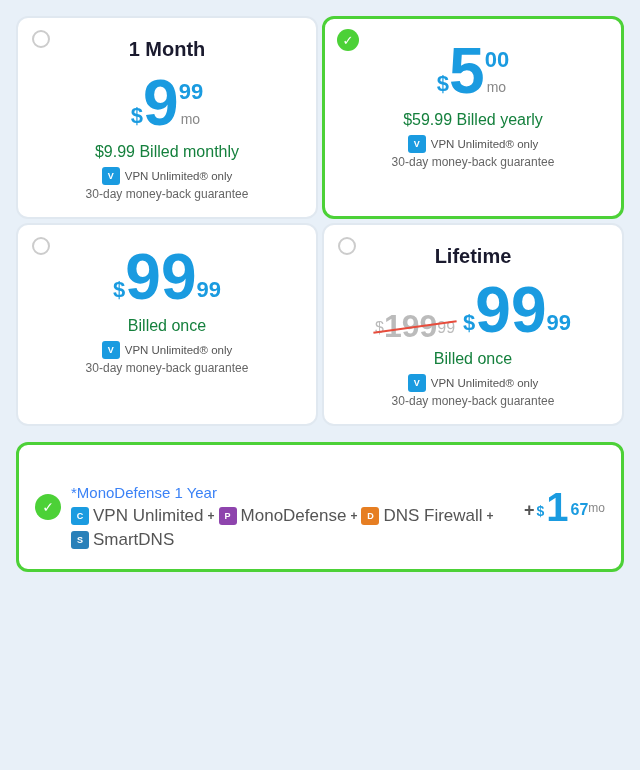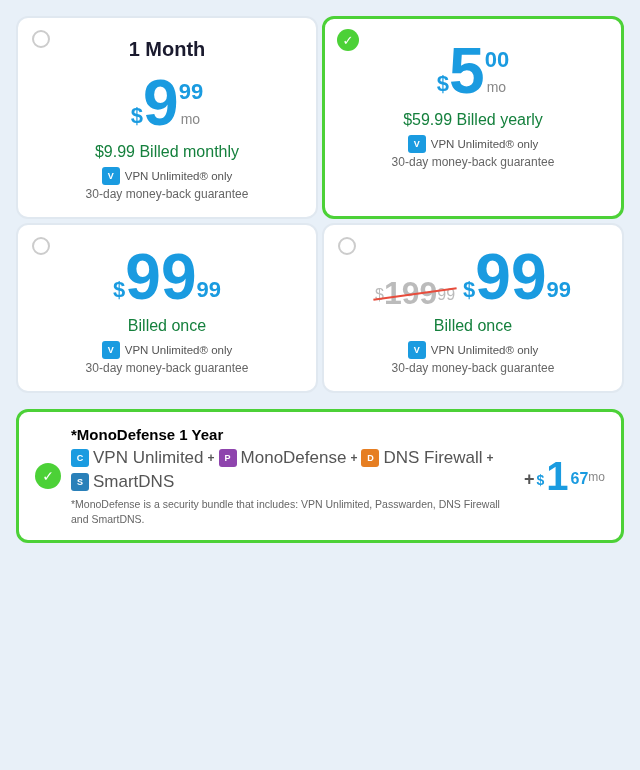--- a/index.html
+++ b/index.html
@@ -203,23 +203,24 @@
       font-size: 14px;
       flex-shrink: 0;
     }
 
     .bundle-content {
       flex: 1;
     }
 
     .bundle-title {
       font-size: 15px;
-      font-weight: 700;
-      color: #000000;
+      font-weight: 400;
+      color: #3b82f6;
       margin-bottom: 5px;
+      margin-top: 25px;
     }
 
     .bundle-apps {
       display: flex;
       align-items: center;
       gap: 4px;
       flex-wrap: wrap;
       margin-bottom: 5px;
     }
 
@@ -354,20 +355,21 @@
 
       <div class="billed-info">Billed once</div>
       <div class="vpn-badge">
         <span class="vpn-icon">V</span>
         <span>VPN Unlimited® only</span>
       </div>
       <div class="guarantee">30-day money-back guarantee</div>
     </div>
     <div class="plan-card">
       <div class="radio-indicator"></div>
+      <div class="plan-name">Lifetime</div>
 
         <div class="lifetime-prices">
           <div class="old-price">
             <span class="old-price-currency">$</span>
             <span class="old-price-amount">199</span>
             <span class="old-price-cents">99</span>
             <div class="strikethrough-line"></div>
           </div>
           <div class="price-row" style="margin-bottom:0;">
             <span class="currency">$</span>
@@ -396,21 +398,20 @@
         <span class="plus-sign">+</span>
         <span class="app-icon pass">P</span>
         <span class="app-label">MonoDefense</span>
         <span class="plus-sign">+</span>
         <span class="app-icon dns">D</span>
         <span class="app-label">DNS Firewall</span>
         <span class="plus-sign">+</span>
         <span class="app-icon sdns">S</span>
         <span class="app-label">SmartDNS</span>
       </div>
-    <div class="bundle-description">*MonoDefense is a security bundle that includes: VPN Unlimited, Passwarden, DNS Firewall and SmartDNS.</div>
   </div>
   <div class="bundle-price">
     <span class="bundle-plus">+</span>
     <span class="bundle-currency">$</span>
     <span class="bundle-price-main">1</span>
     <span style="display:flex;flex-direction:row;align-items:flex-start">
       <span class="bundle-price-cents">67</span>
       <span class="bundle-period">mo</span>
     </span>
   </div>

